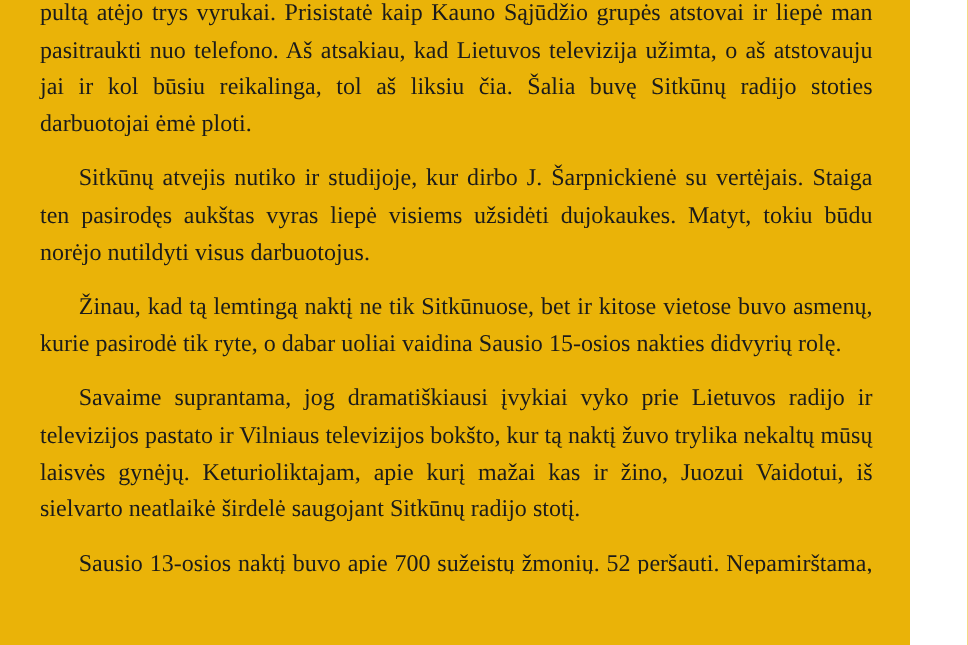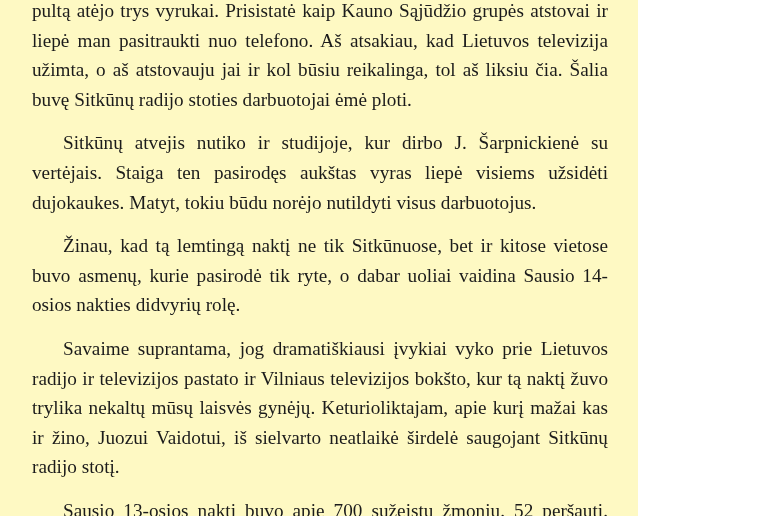--- a/index.html
+++ b/index.html
@@ -8,23 +8,23 @@
   }
   body {
     width: 774px;
     height: 516px;
     background: #ffffff;
     overflow: hidden;
     font-family: "Liberation Serif", serif;
   }
   .page {
     position: relative;
-    width: 638px;
+    width: 728px;
     height: 516px;
-    background: #fef9c3;
+    background: #eab308;
     box-sizing: border-box;
     padding: 0px 30px 0 32px;
     overflow: hidden;
   }
   .body-text {
     position: relative;
     top: -4px;
   }
   p {
     margin: 0 0 0 0;
@@ -50,17 +50,17 @@
     overflow: hidden;
   }
 </style>
 </head>
 <body>
 
 <div class="page">
   <div class="body-text">
     <p>pultą atėjo trys vyrukai. Prisistatė kaip Kauno Sąjūdžio grupės atstovai ir liepė man pasitraukti nuo telefono. Aš atsakiau, kad Lietuvos televizija užimta, o aš atstovauju jai ir kol būsiu reikalinga, tol aš liksiu čia. Šalia buvę Sitkūnų radijo stoties darbuotojai ėmė ploti.</p>
     <p class="indent para-gap">Sitkūnų atvejis nutiko ir studijoje, kur dirbo J. Šarpnickienė su vertėjais. Staiga ten pasirodęs aukštas vyras liepė visiems užsidėti dujokaukes. Matyt, tokiu būdu norėjo nutildyti visus darbuotojus.</p>
-    <p class="indent para-gap">Žinau, kad tą lemtingą naktį ne tik Sitkūnuose, bet ir kitose vietose buvo asmenų, kurie pasirodė tik ryte, o dabar uoliai vaidina Sausio 14-osios nakties didvyrių rolę.</p>
+    <p class="indent para-gap">Žinau, kad tą lemtingą naktį ne tik Sitkūnuose, bet ir kitose vietose buvo asmenų, kurie pasirodė tik ryte, o dabar uoliai vaidina Sausio 15-osios nakties didvyrių rolę.</p>
     <p class="indent para-gap">Savaime suprantama, jog dramatiškiausi įvykiai vyko prie Lietuvos radijo ir televizijos pastato ir Vilniaus televizijos bokšto, kur tą naktį žuvo trylika nekaltų mūsų laisvės gynėjų. Keturioliktajam, apie kurį mažai kas ir žino, Juozui Vaidotui, iš sielvarto neatlaikė širdelė saugojant Sitkūnų radijo stotį.</p>
     <p class="indent para-gap clipped-last">Sausio 13-osios naktį buvo apie 700 sužeistų žmonių. 52 peršauti. Nepamirštama, kai Aukščiausiąją Tarybą saugoję žmonės tyliai giedojo giesmę Marija, Marija, o aplink juos suko ratus tankai ir laukė įsakymo...</p>
   </div>
 </div>
 
 </body></html>

